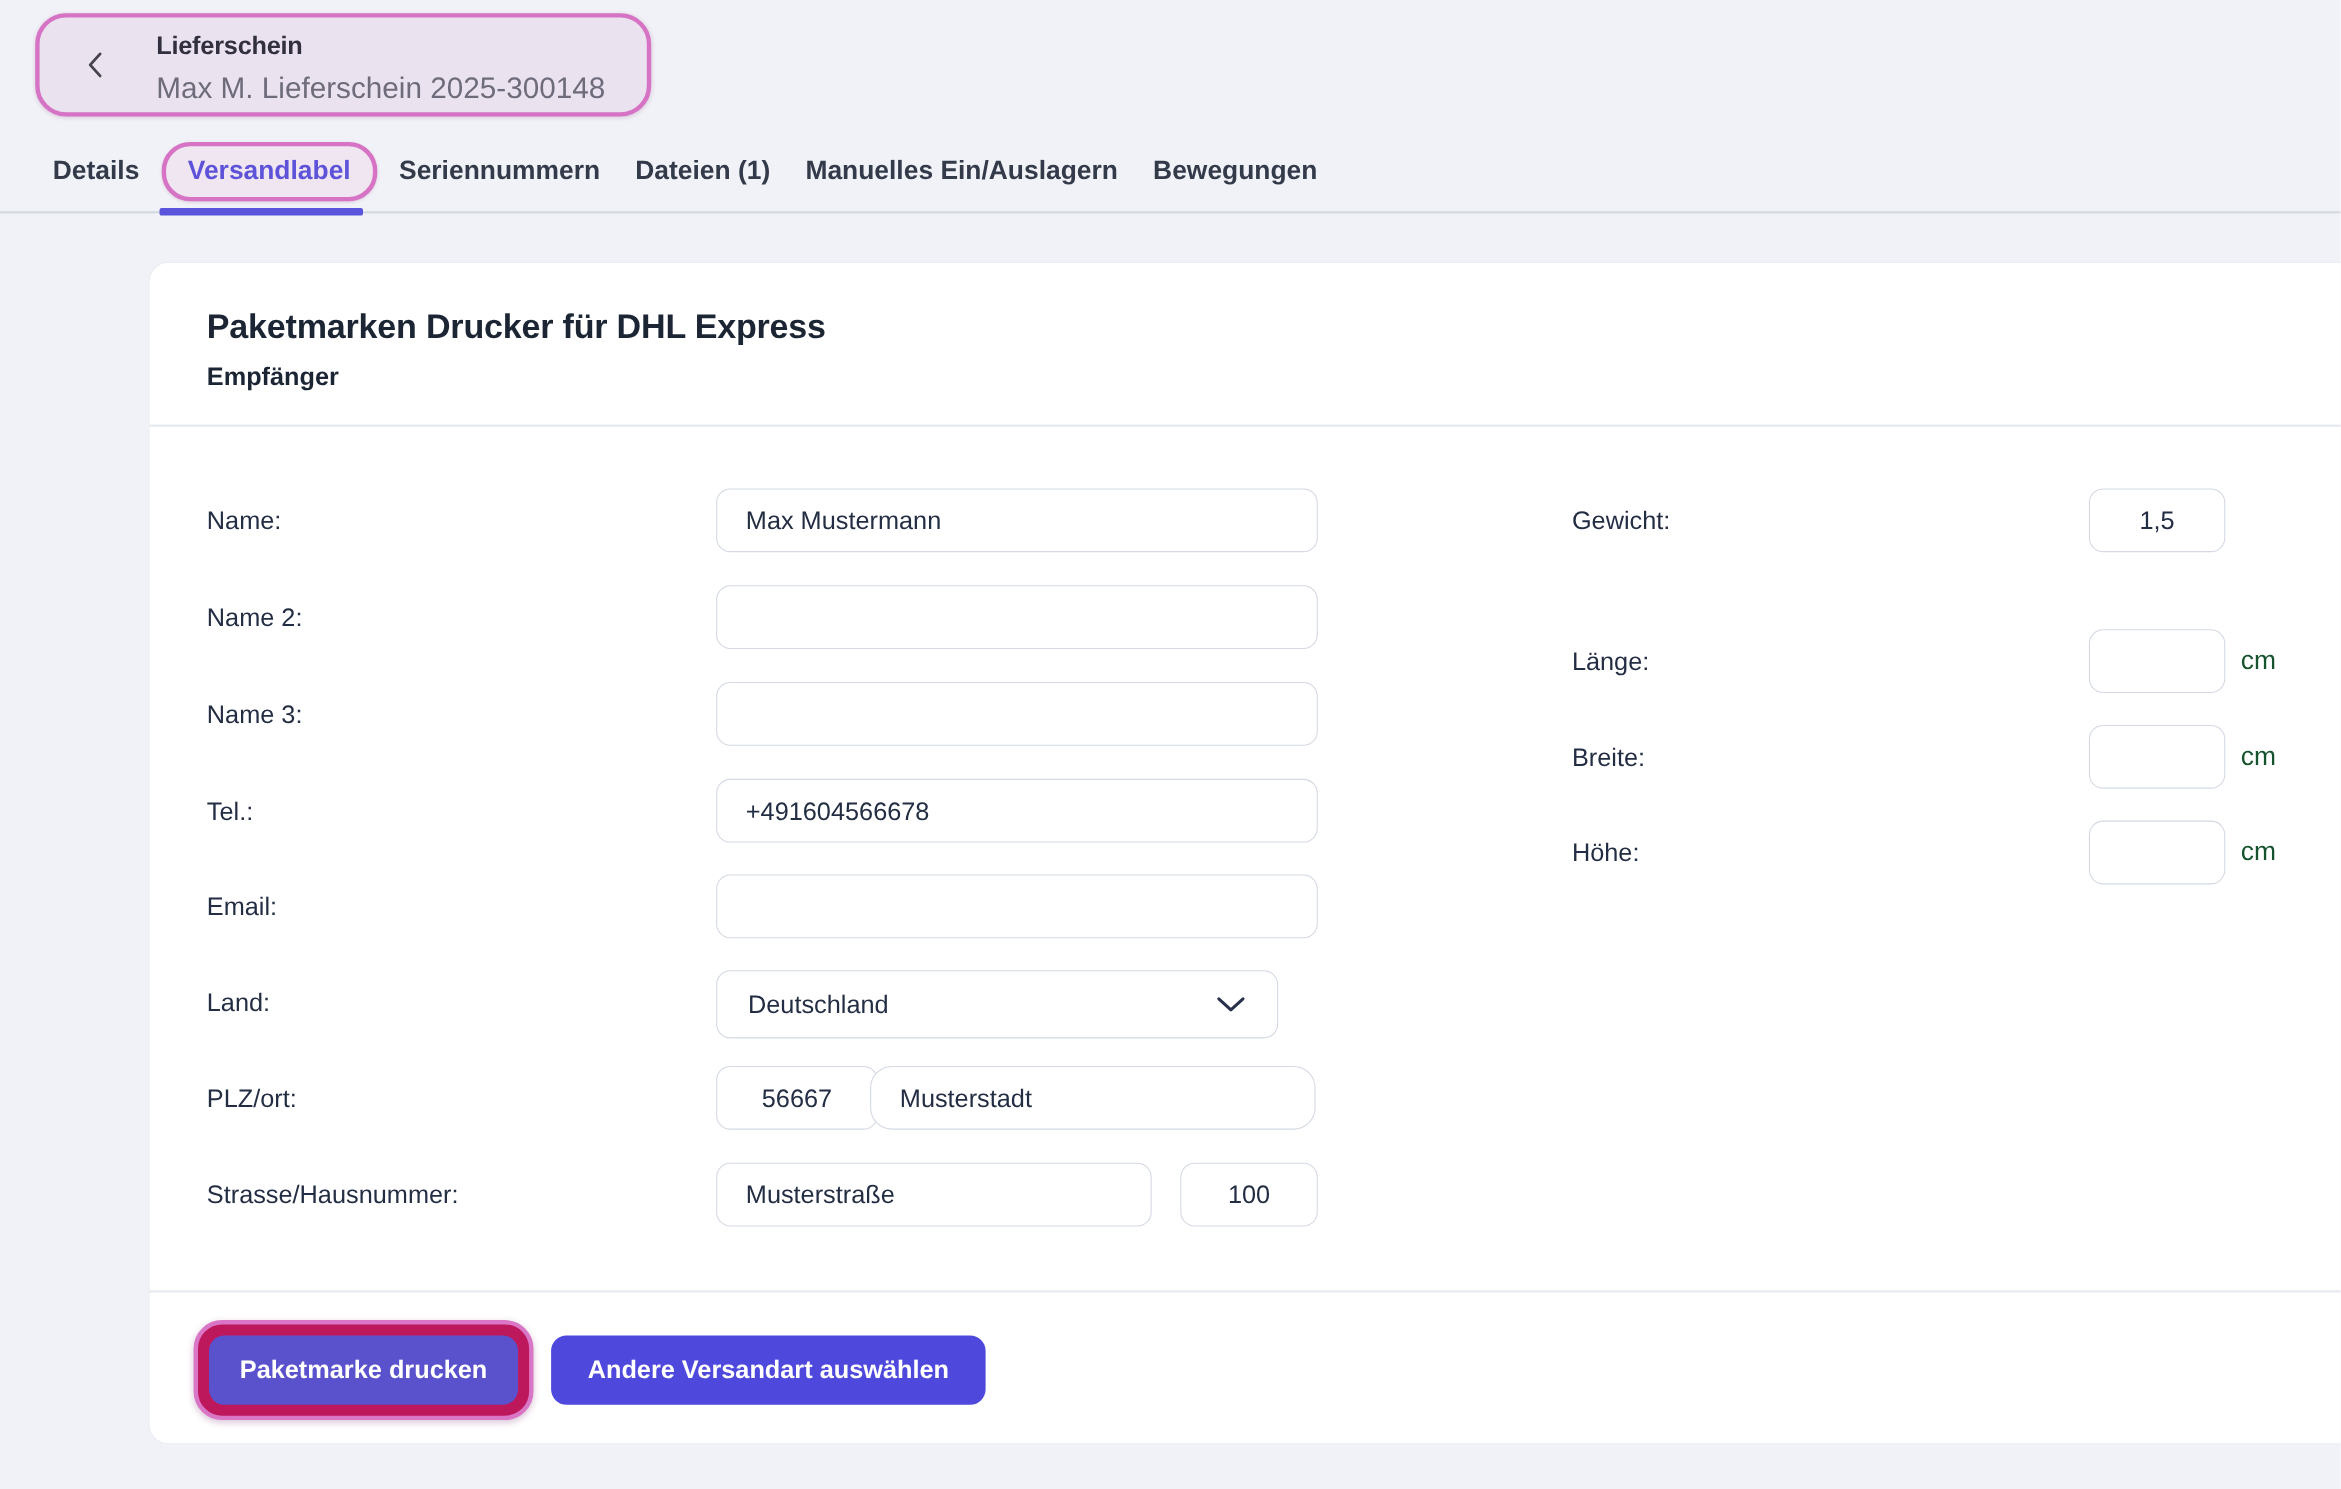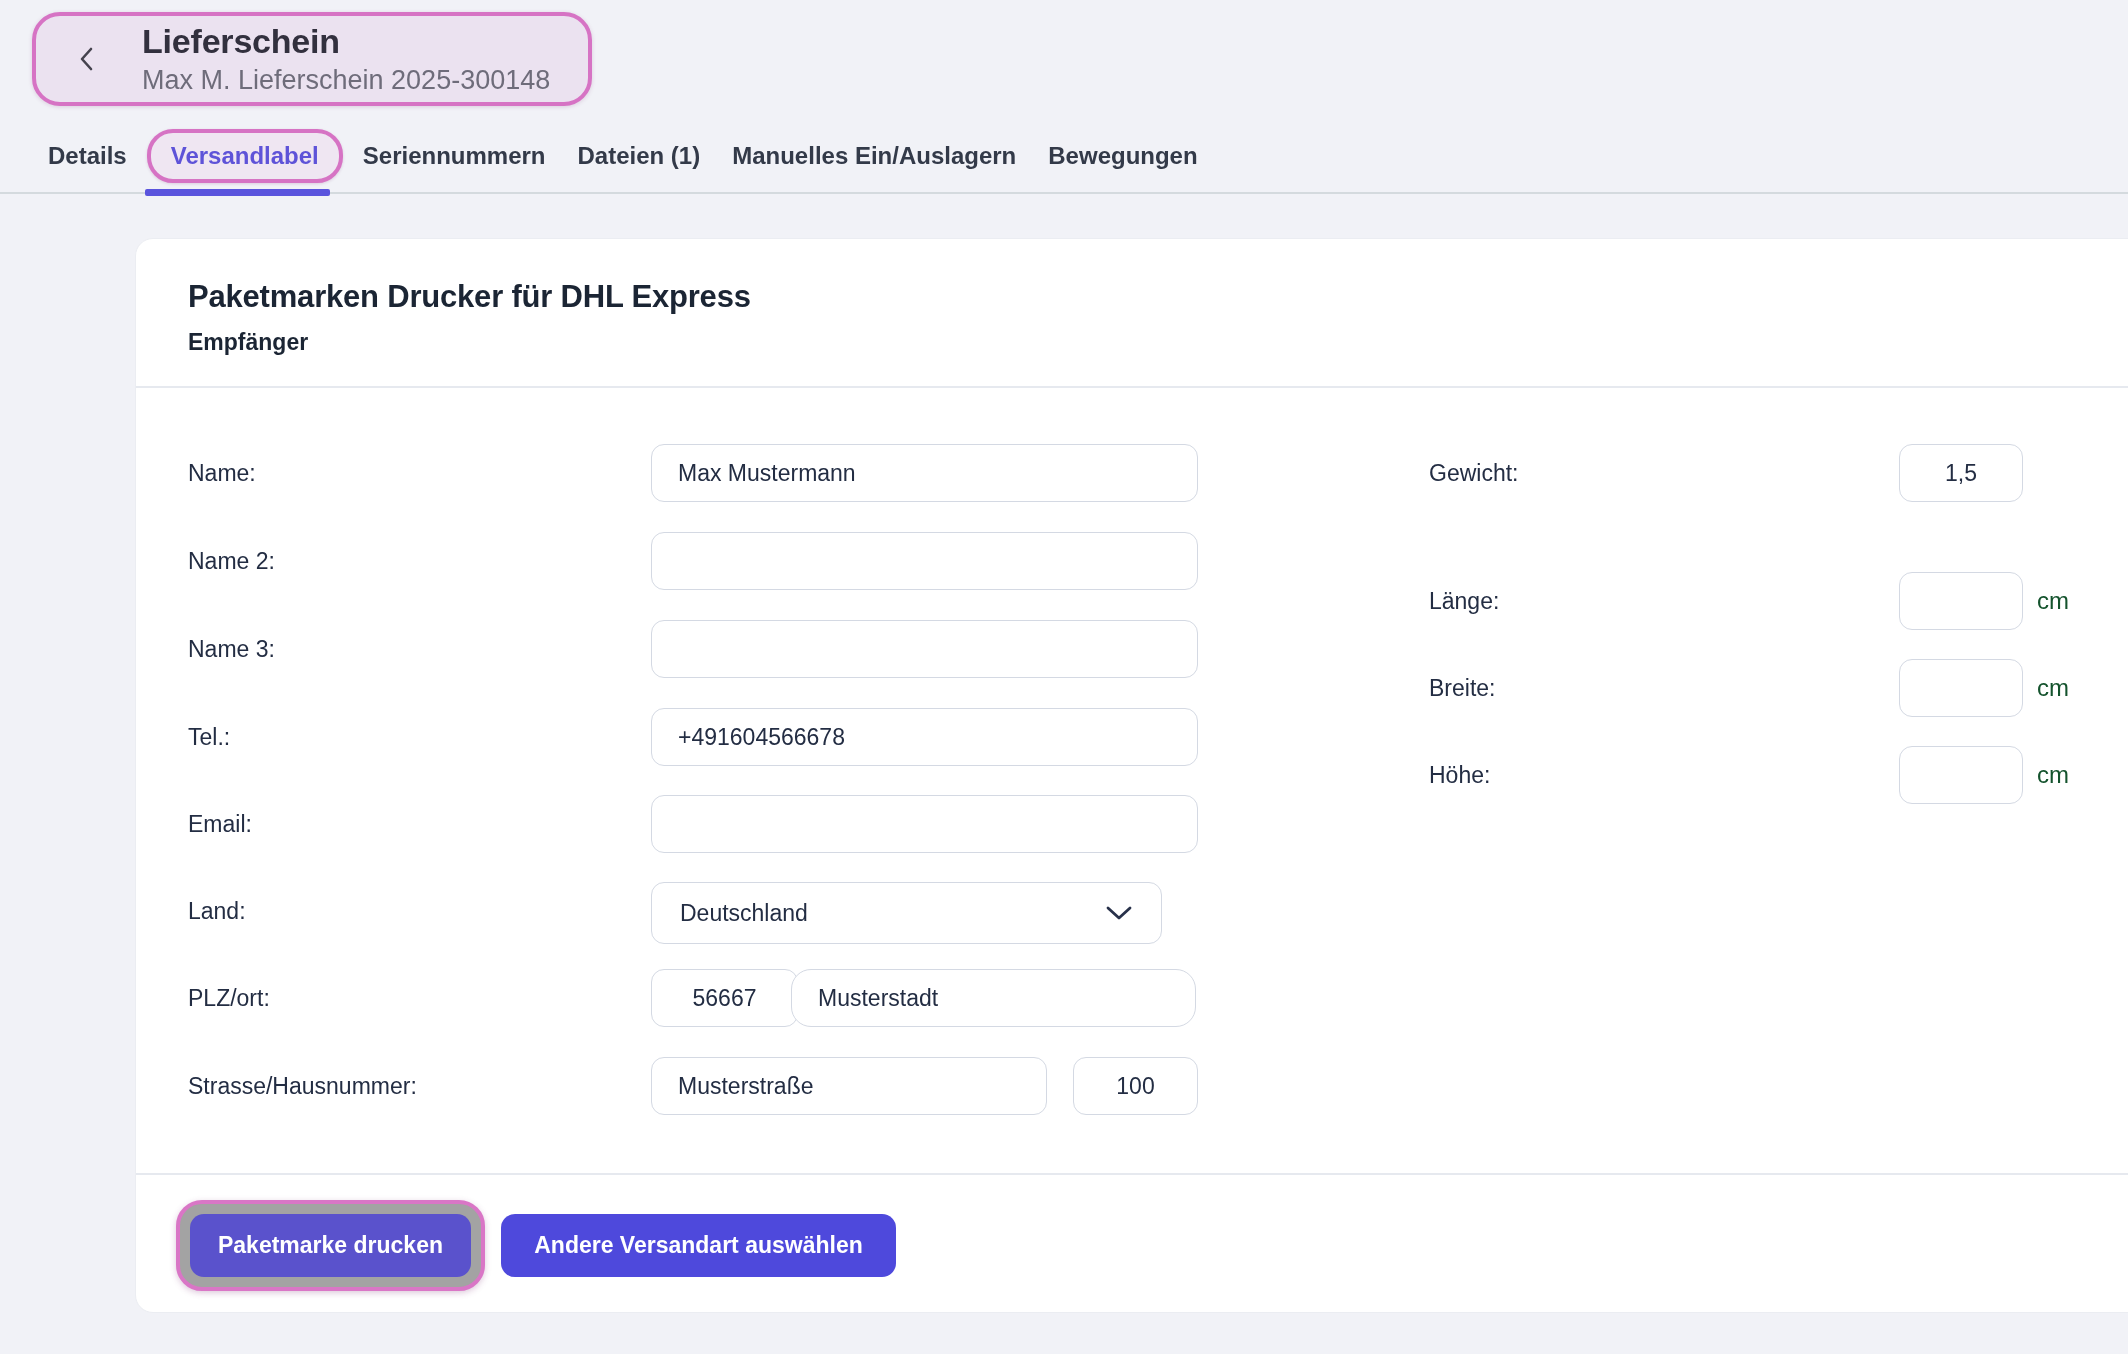--- a/index.html
+++ b/index.html
@@ -20,21 +20,21 @@
     display:flex;align-items:center;
     padding-left:30px;
     box-shadow:0 1px 4px rgba(120,40,110,.18);
   }
   .back-btn{
     background:none;border:none;padding:0;margin:0 0 0 6px;
     width:30px;height:34px;cursor:pointer;
     display:flex;align-items:center;justify-content:center;
   }
   .hdr-text{margin-left:40px;display:flex;flex-direction:column;}
-  .page-title{font-size:34px;font-weight:700;color:#32303e;line-height:40px;letter-spacing:-.2px;}
+  .page-title{font-size:23px;font-weight:700;color:#32303e;line-height:40px;letter-spacing:-.2px;}
   .page-subtitle{font-size:27px;color:#6e6c7a;line-height:34px;margin-top:2px;}
   
   .tabbar{
     position:absolute;left:0;top:120px;right:0;height:72px;
     display:flex;align-items:center;gap:32px;
     padding-left:48px;
     border-bottom:2px solid #d4dade;
   }
   .tab{font-size:24px;font-weight:700;color:#333a49;cursor:pointer;white-space:nowrap;}
   .tab-ring{
@@ -86,21 +86,21 @@
   }
   
   .btn{
     border:none;border-radius:14px;color:#ffffff;
     font-size:23px;font-weight:600;font-family:"Liberation Sans",sans-serif;
     cursor:pointer;
   }
   .btn-ring{
     position:absolute;left:40px;top:961px;
     box-sizing:border-box;
-    border:4px solid #d976c6;border-radius:26px;background:#a3a3a3;
+    border:4px solid #d976c6;border-radius:26px;background:#be185d;
     padding:10px;
     box-shadow:0 2px 6px rgba(120,40,110,.25);
   }
   .btn.primary{width:281px;height:63px;background:#5a52cc;display:block;}
   .btn.secondary{position:absolute;left:365px;top:975px;width:395px;height:63px;background:#4e49dc;}
 </style>
 </head>
 <body>
 
 <div class="page">

